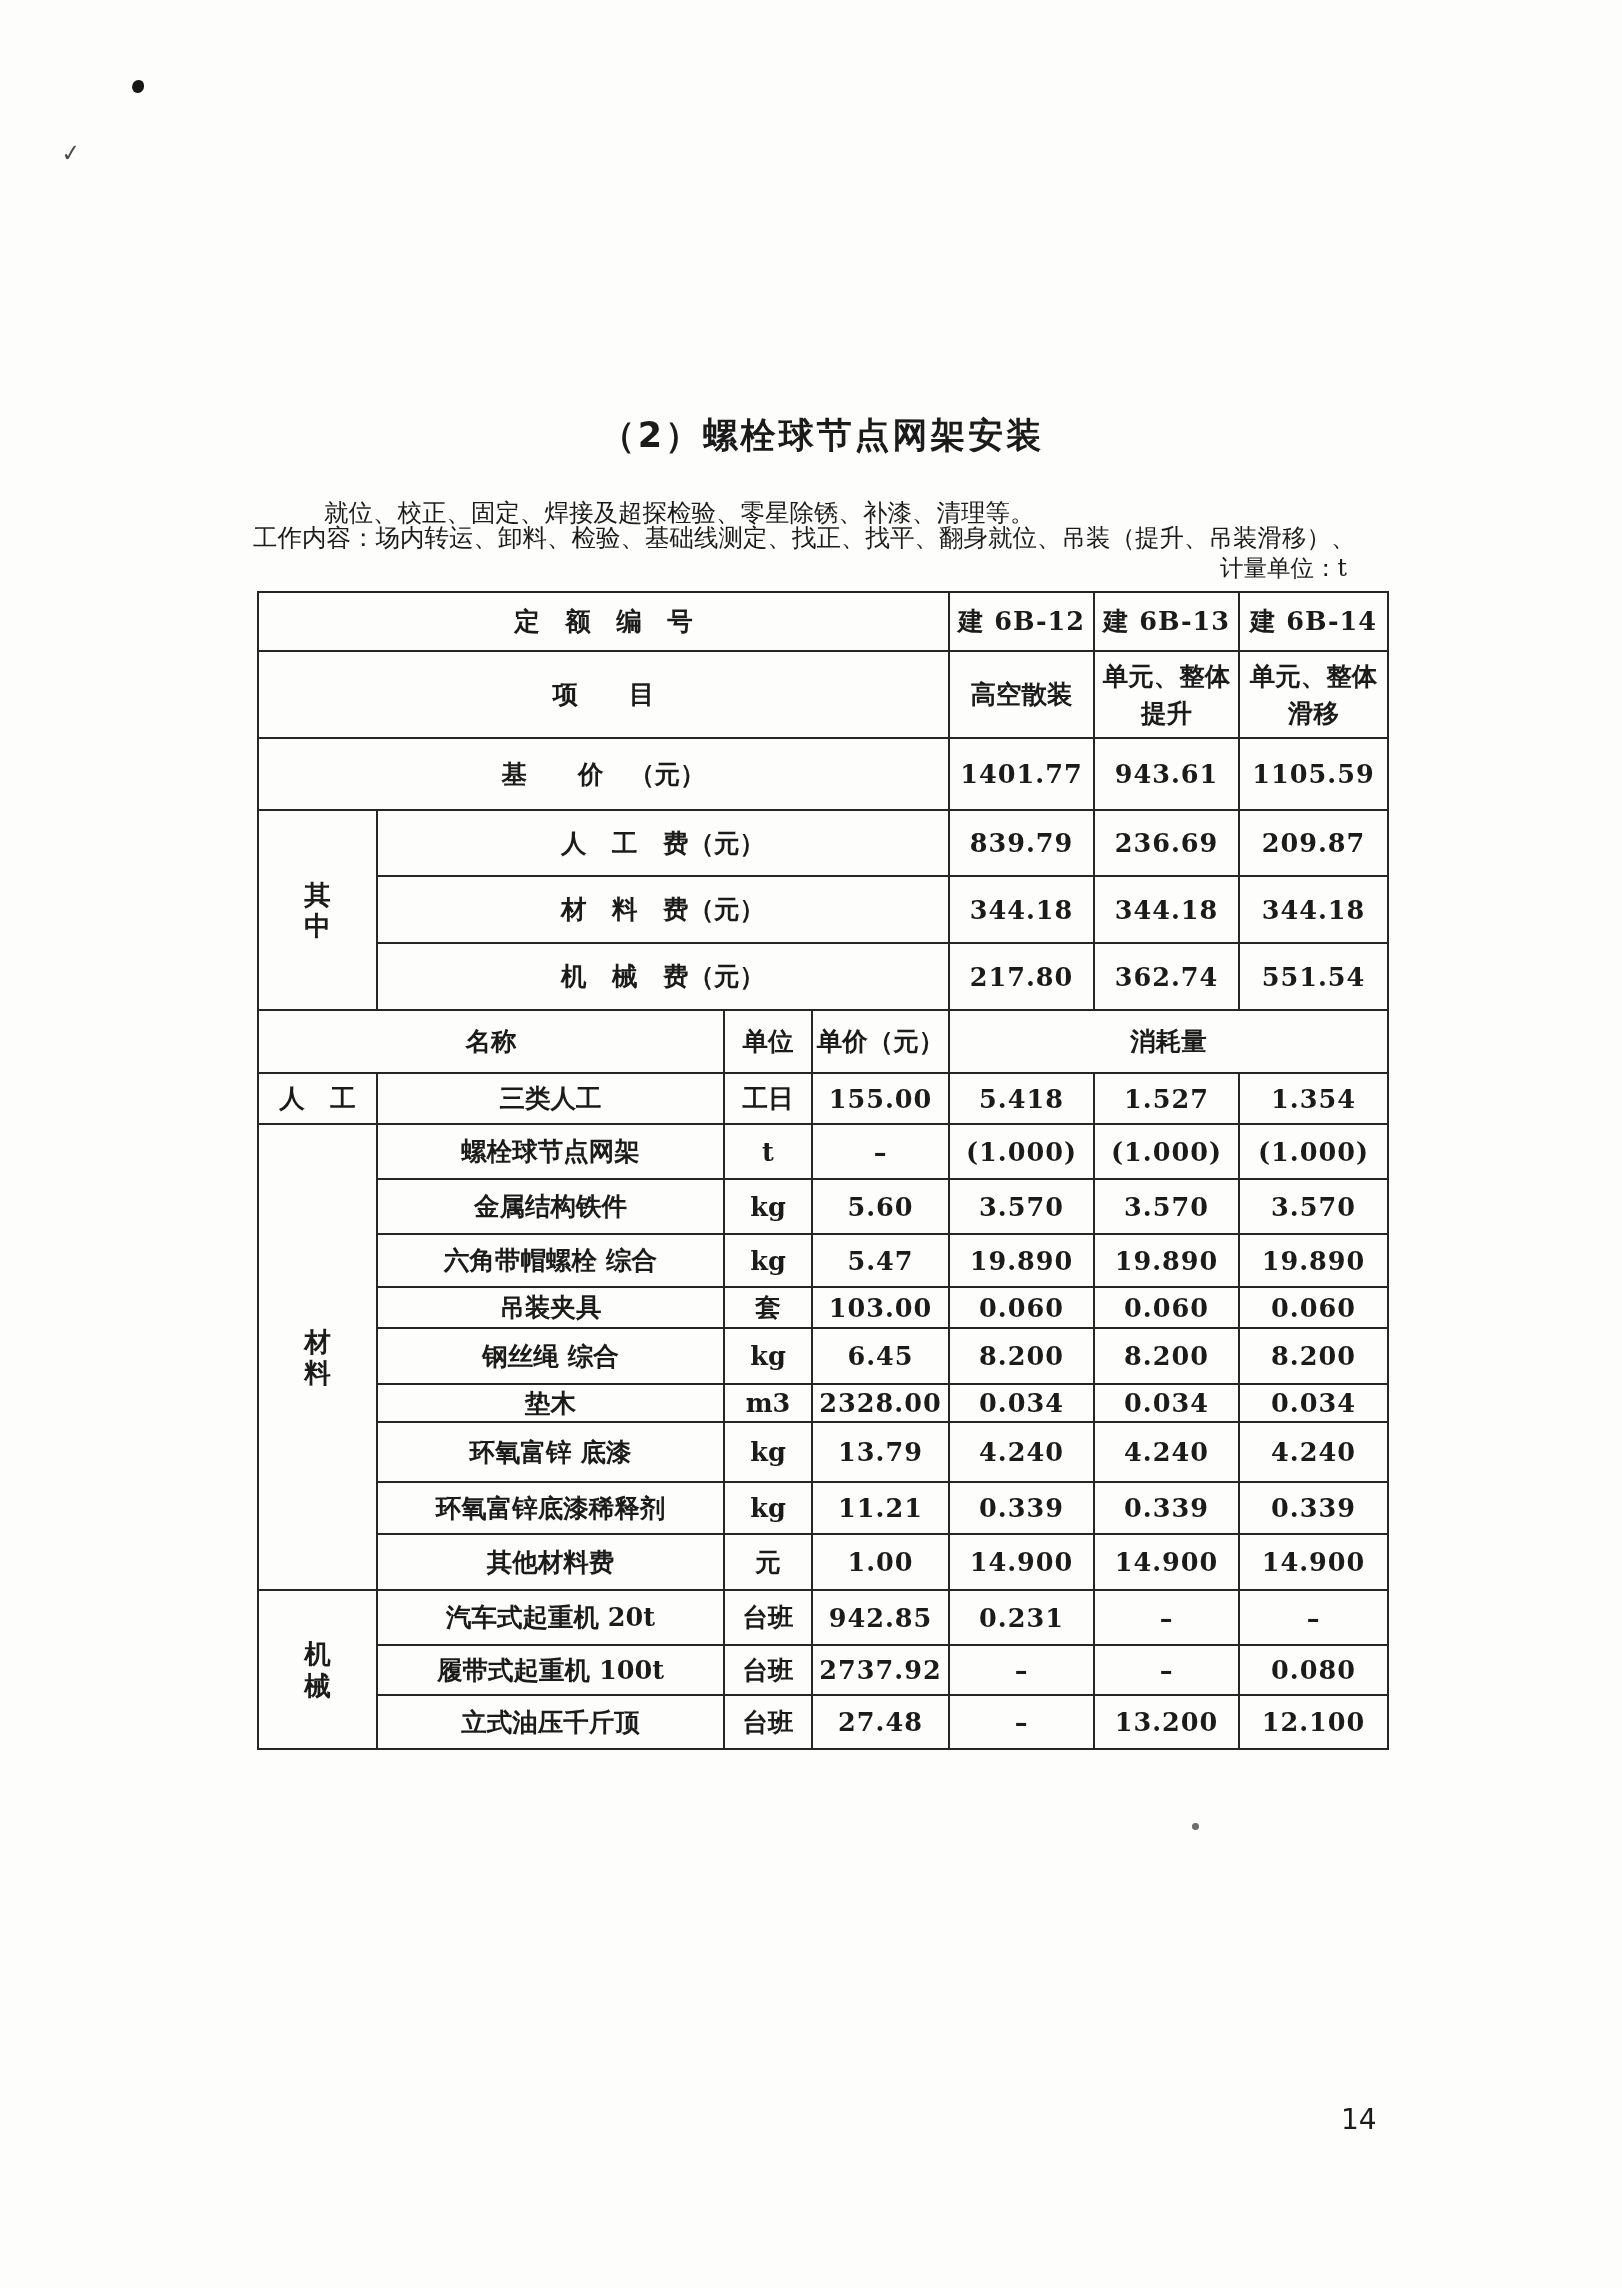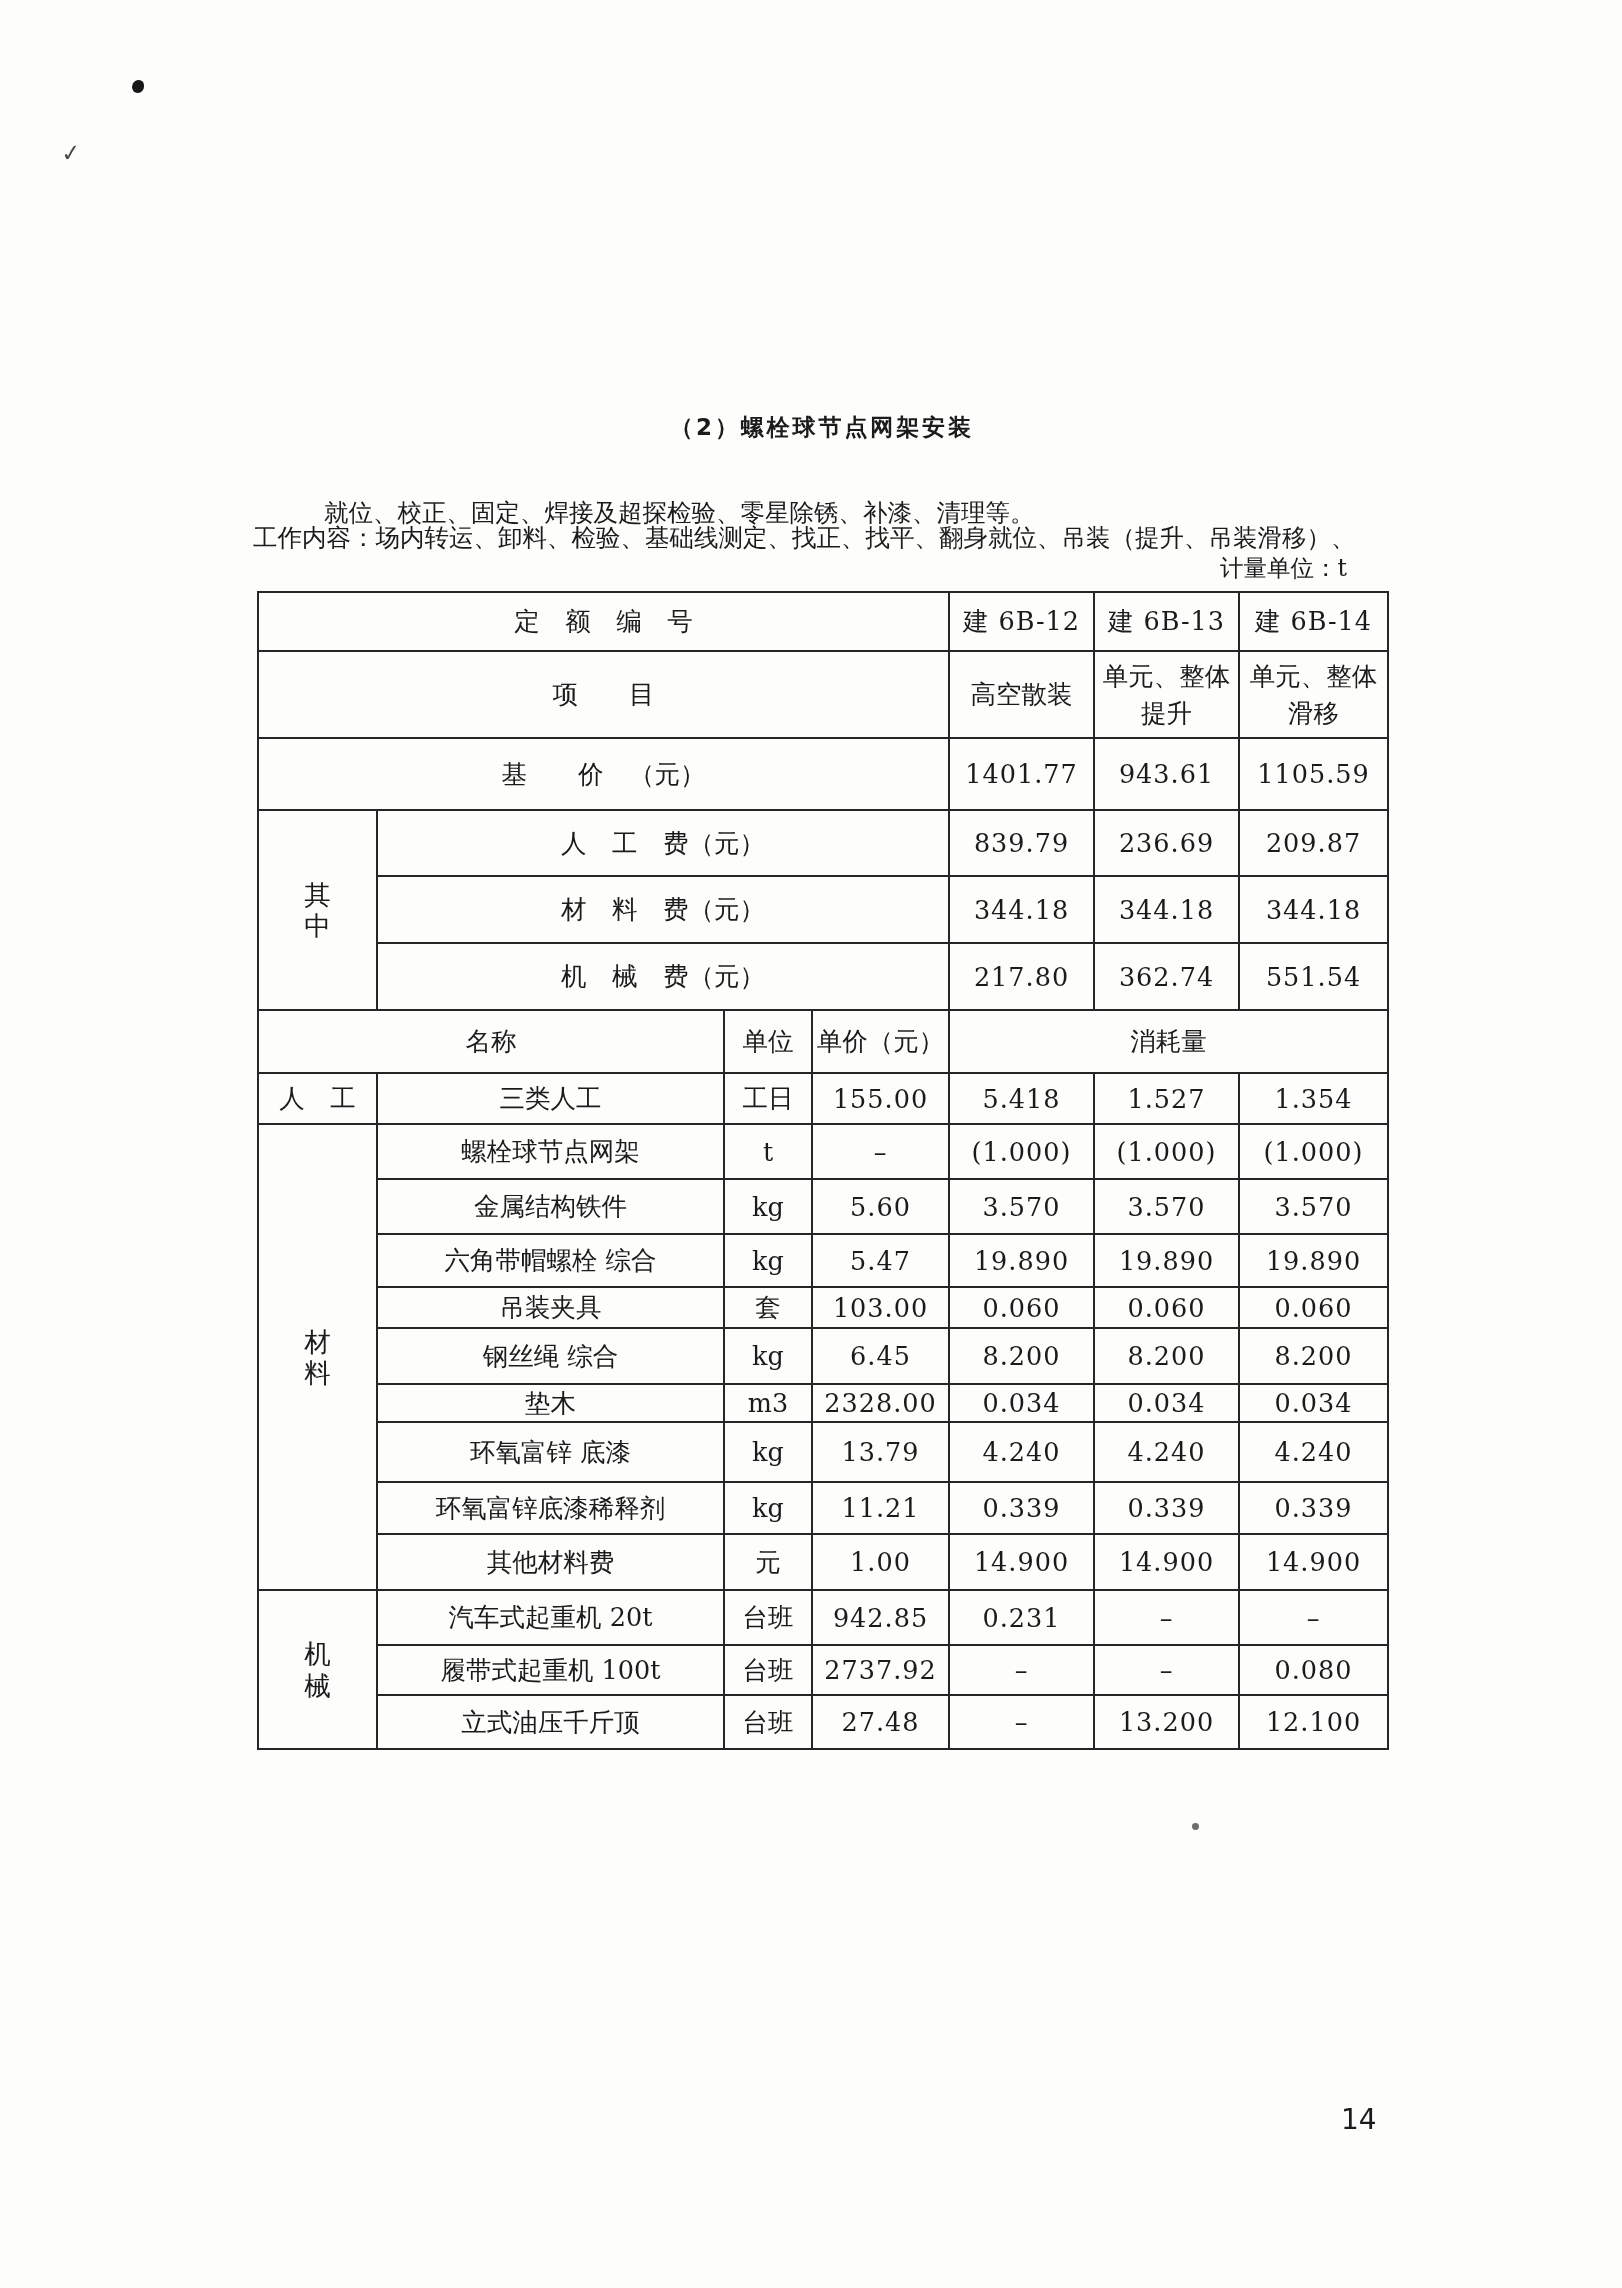--- a/index.html
+++ b/index.html
@@ -12,42 +12,42 @@
     overflow:hidden;
   }
   
   .artifact{position:absolute;}
   .dot1{left:132px;top:80px;width:11.8px;height:12.7px;background:#171717;border-radius:60% 45% 55% 50%;}
   .check1{left:61px;top:139px;font-size:23.5px;color:#4a4a4a;transform:rotate(-6deg);font-family:"DejaVu Sans",sans-serif;}
   .speck1{left:1192px;top:1823px;width:6.9px;height:6.9px;background:#3d3d3d;border-radius:50%;opacity:.75;}
 
   .doc-title{
     position:absolute;left:257px;top:412px;width:1130px;
-    text-align:center;font-size:23px;font-weight:bold;
+    text-align:center;font-size:35px;font-weight:bold;
     font-family:"DejaVu Sans","Liberation Sans",sans-serif;
     letter-spacing:2.9px;margin:0;
   }
   .work{
     position:absolute;left:253px;top:469px;width:1137px;
     font-size:24.5px;line-height:1.0;
   }
   .work .wline{white-space:nowrap;}
   .work .wline2{margin-top:32px;padding-left:71px;}
   .unit-note{
     position:absolute;left:1220px;top:552px;width:167px;
     font-size:23.5px;white-space:nowrap;
   }
   .page-number{
     position:absolute;left:1341px;top:2103px;
     font-size:28px;font-family:"DejaVu Sans","Liberation Sans",sans-serif;
   }
 
   table.quota{
     position:absolute;left:257px;top:591px;
-    width:1130px;border-collapse:collapse;table-layout:fixed;
+    width:1130px;border-collapse:collapse;table-layout:fixed;font-weight:bold;
   }
   table.quota td{
     border:2px solid #262626;
     text-align:center;vertical-align:middle;
     font-size:25.5px;padding:0;
     overflow:hidden;
   }
   table.quota{border:2.9px solid #202020;}
   td.name{text-align:left;padding-left:17.6px;}
   td.num{font-size:24.5px;letter-spacing:1px;}

